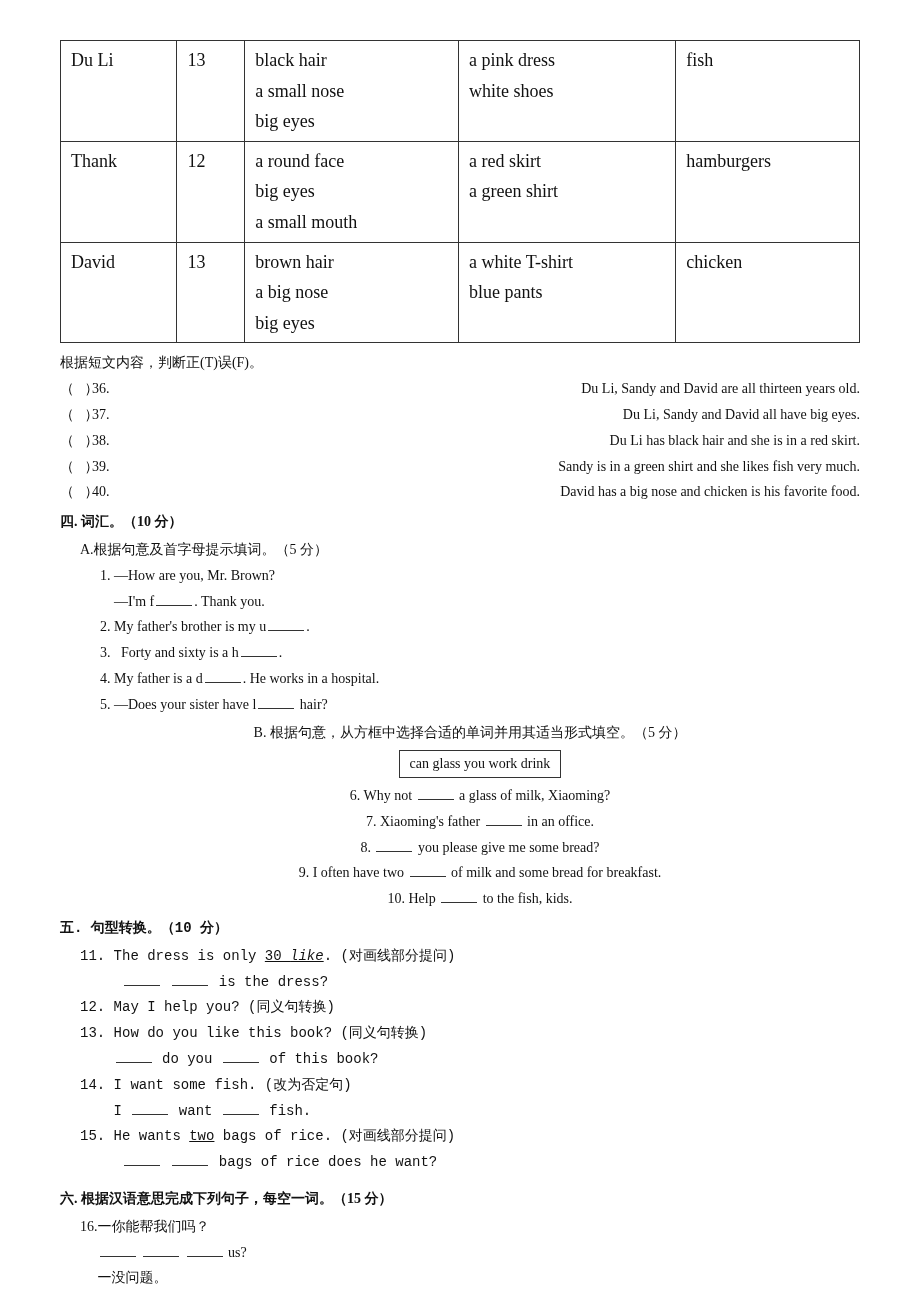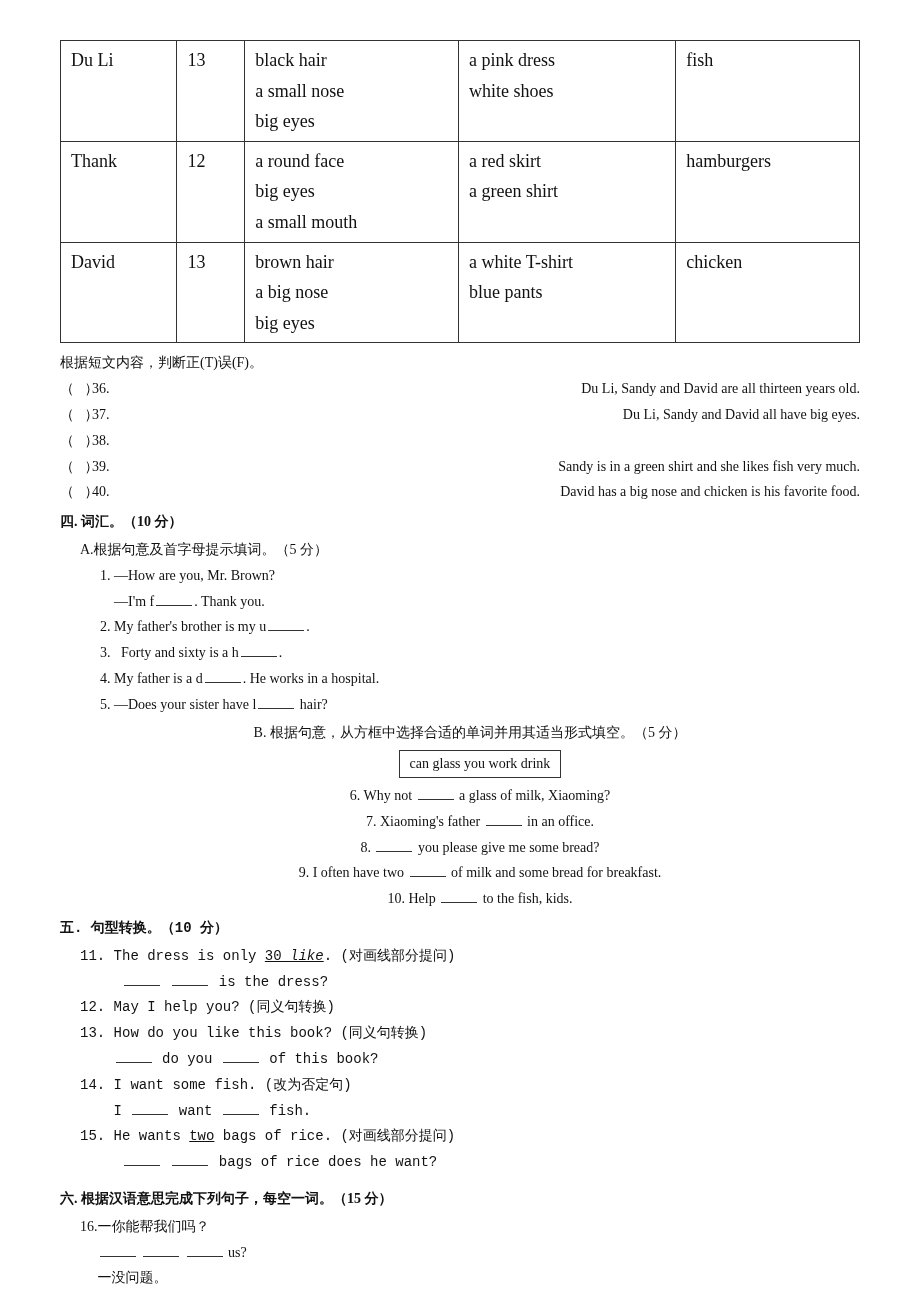--- a/index.html
+++ b/index.html
@@ -104,20 +104,21 @@
       <span>&nbsp;Du Li, Sandy and David are all thirteen years old.</span>
     </div>
     <div class="tf-row">
       <span class="tf-paren">（&nbsp;&nbsp;&nbsp;）</span>
       <span class="tf-content">37.</span>
       <span>&nbsp;Du Li, Sandy and David all have big eyes.</span>
     </div>
     <div class="tf-row">
       <span class="tf-paren">（&nbsp;&nbsp;&nbsp;）</span>
       <span class="tf-content">38.</span>
+      <span>&nbsp;Du Li has black hair and she is in a red skirt.</span>
     </div>
     <div class="tf-row">
       <span class="tf-paren">（&nbsp;&nbsp;&nbsp;）</span>
       <span class="tf-content">39.</span>
       <span>&nbsp;Sandy is in a green shirt and she likes fish very much.</span>
     </div>
     <div class="tf-row">
       <span class="tf-paren">（&nbsp;&nbsp;&nbsp;）</span>
       <span class="tf-content">40.</span>
       <span>&nbsp;David has a big nose and chicken is his favorite food.</span>

